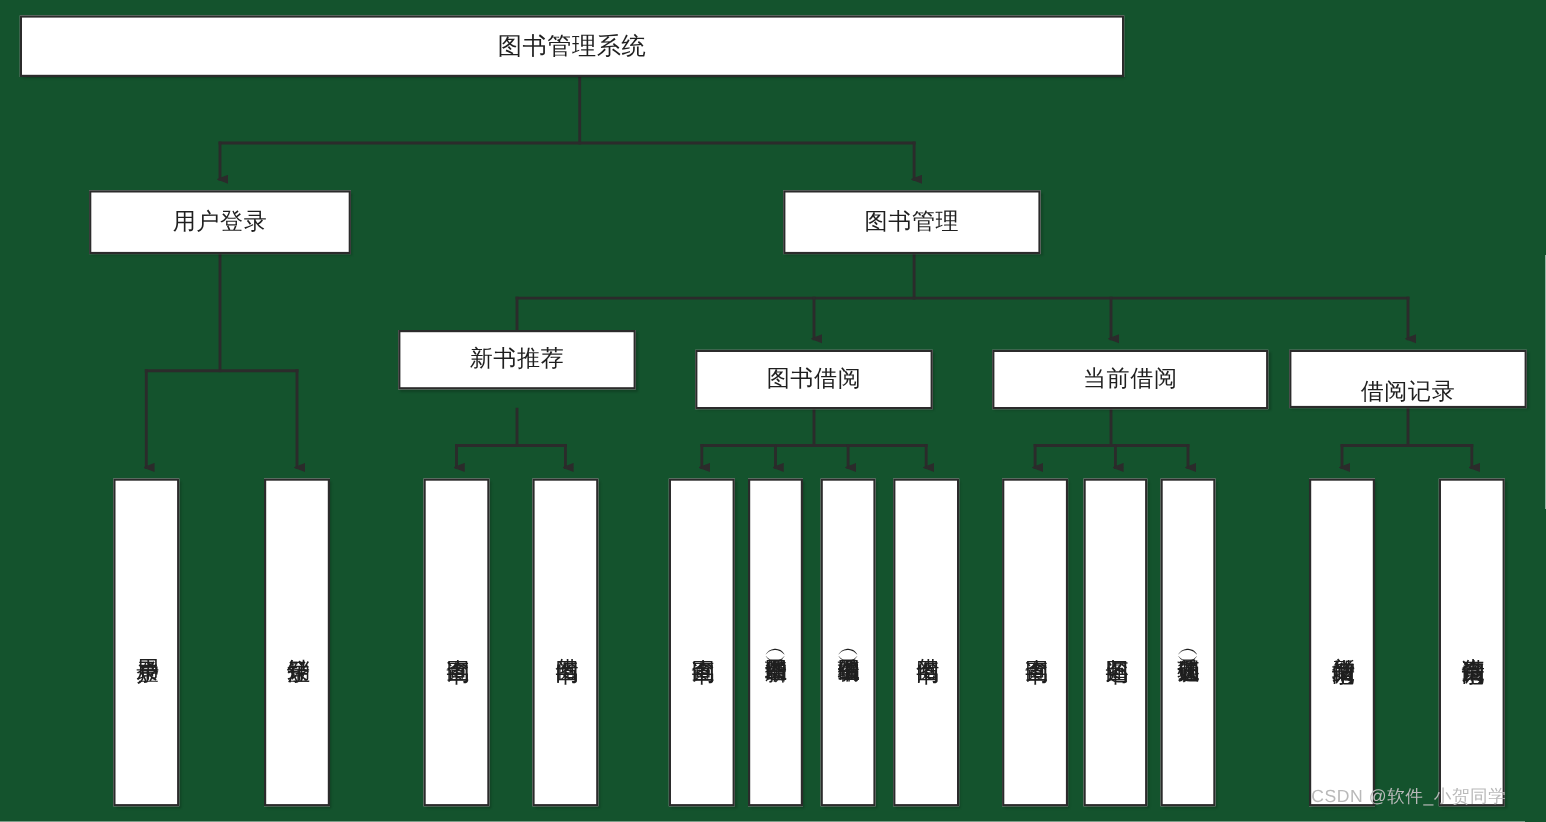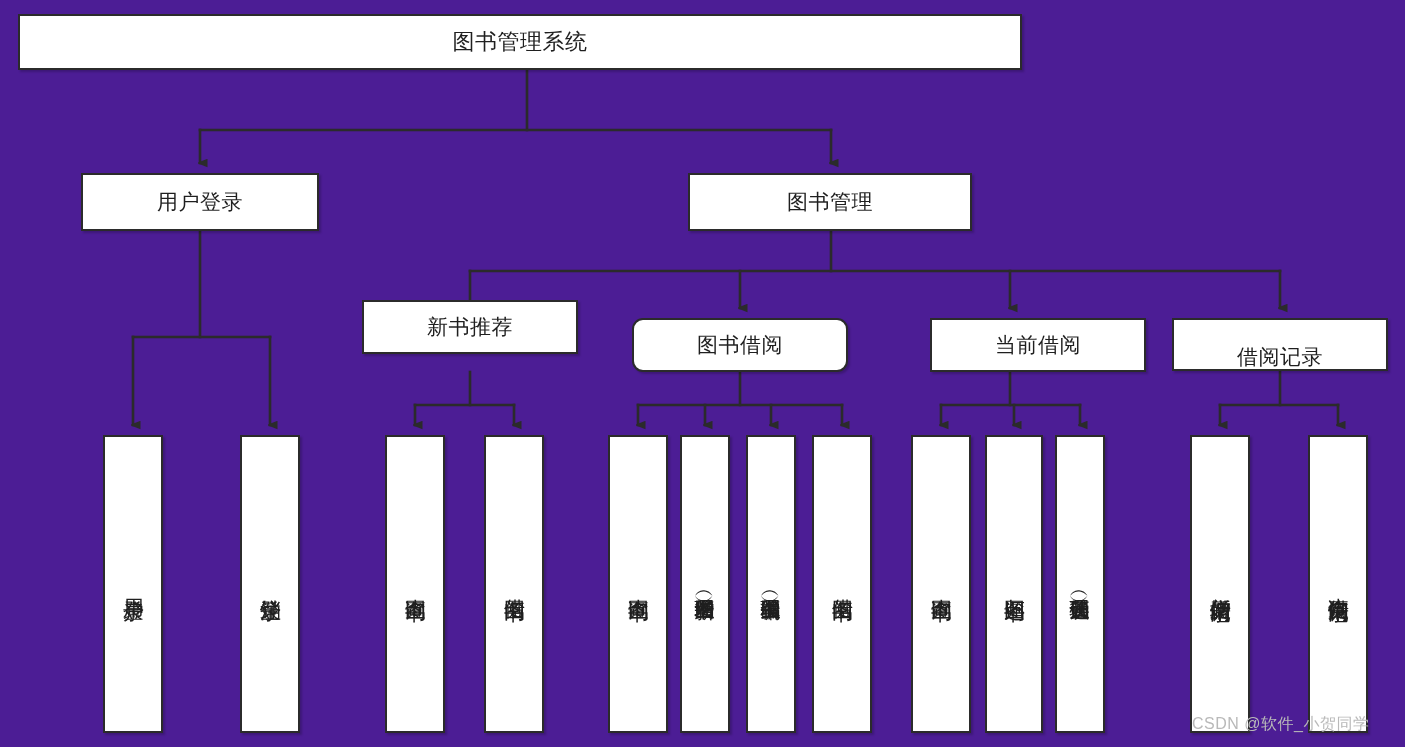--- a/index.html
+++ b/index.html
@@ -8,21 +8,21 @@
     padding: 0;
     background: #ffffff;
   }
   body {
     font-family: "Liberation Sans", "DejaVu Sans", sans-serif;
   }
   #diagram-root {
     position: relative;
     width: 1405px;
     height: 747px;
-    background: #4c1d95;
+    background: #14532d;
     overflow: hidden;
   }
   svg.diagram-canvas {
     position: absolute;
     left: 0;
     top: 0;
     width: 1405px;
     height: 747px;
     display: block;
   }
@@ -131,31 +131,31 @@
     </g>
   </svg>
 
   <div class="node-box root" id="node-root" style="left: 18px; top: 14px; width: 1004px; height: 56px;">
     <span class="node-label-h">图书管理系统</span>
   </div>
 
   <div class="node-box" id="node-user-login" style="left: 81px; top: 173px; width: 238px; height: 58px;">
     <span class="node-label-h">用户登录</span>
   </div>
-  <div class="node-box" id="node-book-manage" style="left: 688px; top: 173px; width: 284px; height: 58px;">
+  <div class="node-box" id="node-book-manage" style="left: 712px; top: 173px; width: 234px; height: 58px; font-family: Liberation Serif, serif;">
     <span class="node-label-h">图书管理</span>
   </div>
 
   <div class="node-box" id="node-new-book-rec" style="left: 362px; top: 300px; width: 216px; height: 54px;">
     <span class="node-label-h">新书推荐</span>
   </div>
-  <div class="node-box" id="node-book-borrow" style="left: 632px; top: 318px; width: 216px; height: 54px; border-radius: 11px;">
+  <div class="node-box" id="node-book-borrow" style="left: 632px; top: 318px; width: 216px; height: 54px;">
     <span class="node-label-h">图书借阅</span>
   </div>
-  <div class="node-box" id="node-current-borrow" style="left: 930px; top: 318px; width: 216px; height: 54px;">
+  <div class="node-box" id="node-current-borrow" style="left: 902px; top: 318px; width: 251px; height: 54px;">
     <span class="node-label-h">当前借阅</span>
   </div>
   <div class="node-box" id="node-borrow-record" style="left: 1172px; top: 318px; width: 216px; height: 53px; align-items: flex-end;">
     <span class="node-label-h">借阅记录</span>
   </div>
 
   <div class="node-box leaf" id="node-leaf-0" style="left: 103px; top: 435px; width: 60px; height: 298px;">
     <span class="node-label-v">用户登录</span>
   </div>
   <div class="node-box leaf" id="node-leaf-1" style="left: 240px; top: 435px; width: 60px; height: 298px;">

